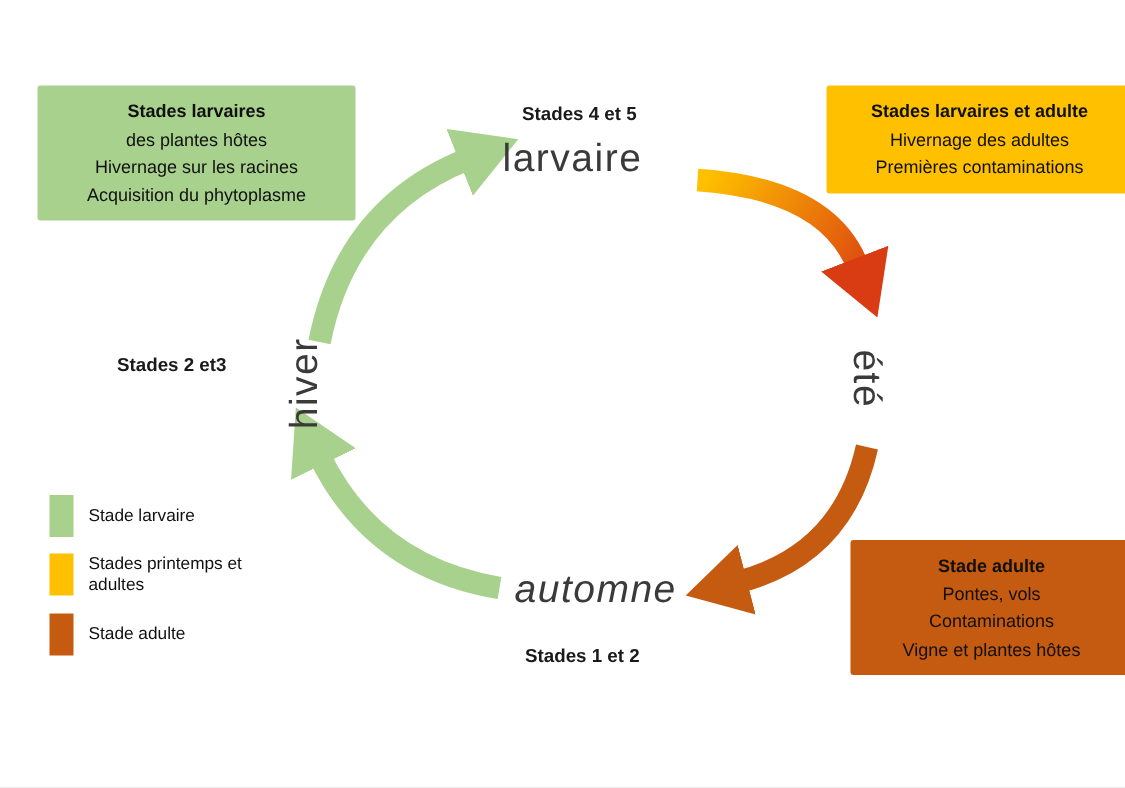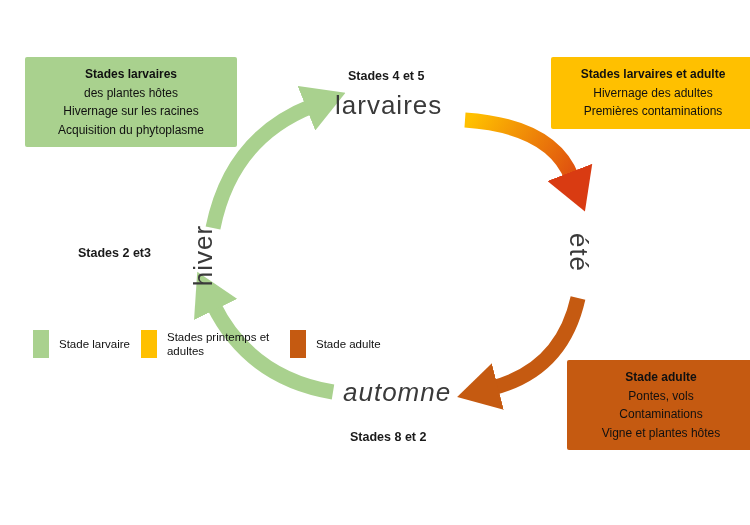--- a/index.html
+++ b/index.html
@@ -7,21 +7,21 @@
   .arrows{position:absolute;left:0;top:0;width:750px;height:525px;}
   .season{position:absolute;font-size:26px;letter-spacing:1px;color:#3a3a3a;white-space:nowrap;}
   .season.rotccw{transform:rotate(-90deg);transform-origin:center center;text-align:center;}
   .season.rotcw{transform:rotate(90deg);transform-origin:center center;text-align:center;}
   .stage-label{position:absolute;font-size:12.5px;font-weight:bold;color:#1a1a1a;white-space:nowrap;}
   .info-box{position:absolute;padding:8px 10px;font-size:12px;line-height:1.55;color:#101010;text-align:center;border-radius:2px;}
   .info-box .box-title{font-weight:bold;}
   .box-green{left:25px;top:57px;width:192px;background:#a9d18e;}
   .box-yellow{left:551px;top:57px;width:184px;background:#ffc000;}
   .box-orange{left:567px;top:360px;width:168px;background:#c55a11;}
-  .legend{position:absolute;left:33px;top:330px;display:flex;flex-direction:row;gap:11px;}
+  .legend{position:absolute;left:33px;top:330px;display:flex;flex-direction:column;gap:11px;}
   .legend-row{display:flex;align-items:center;gap:10px;}
   .swatch{width:16px;height:28px;flex:0 0 16px;}
   .swatch-green{background:#a9d18e;}
   .swatch-yellow{background:#ffc000;}
   .swatch-orange{background:#c55a11;}
   .legend-label{font-size:11.5px;color:#101010;max-width:112px;line-height:1.25;}
 </style>
 </head>
 <body>
 
@@ -42,28 +42,28 @@
       <marker id="head-orange" markerWidth="2.8" markerHeight="3.2" refX="0.4" refY="1.6" orient="auto" markerUnits="strokeWidth">
         <path d="M0,0 L2.8,1.6 L0,3.2 Z" fill="#c55a11"></path>
       </marker>
     </defs>
     <path d="M 213 228 Q 231 138 312 106" stroke="#a9d18e" stroke-width="15" fill="none" marker-end="url(#head-green)"></path>
     <path d="M 465 120 Q 552 126 572 178" stroke="url(#grad-yellow-red)" stroke-width="15" fill="none" marker-end="url(#head-red)"></path>
     <path d="M 578 298 Q 562 370 492 388" stroke="#c55a11" stroke-width="15" fill="none" marker-end="url(#head-orange)"></path>
     <path d="M 333 392 Q 249 378 213 304" stroke="#a9d18e" stroke-width="15" fill="none" marker-end="url(#head-green)"></path>
   </svg>
 
-  <div class="season" style="left:335px;top:90px;">larvaires</div>
+  <div class="season" style="left:335px;top:90px;">larvaire</div>
   <div class="season rotcw" style="left:543px;top:237px;width:70px;">été</div>
   <div class="season" style="left:343px;top:377px;font-style:italic;">automne</div>
   <div class="season rotccw" style="left:153px;top:240px;width:100px;">hiver</div>
 
   <div class="stage-label" style="left:348px;top:54px;margin-top:15px;">Stades 4 et 5</div>
-  <div class="stage-label" style="left:78px;top:236px;margin-top:10px;">Stades 2 et3</div>
-  <div class="stage-label" style="left:350px;top:430px;">Stades 8 et 2</div>
+  <div class="stage-label" style="left:78px;top:236px;">Stades 2 et3</div>
+  <div class="stage-label" style="left:350px;top:430px;">Stades 1 et 2</div>
 
   <div class="info-box box-green">
     <div class="box-title">Stades larvaires</div>
     <div>des plantes hôtes</div>
     <div>Hivernage sur les racines</div>
     <div>Acquisition du phytoplasme</div>
   </div>
 
   <div class="info-box box-yellow">
     <div class="box-title">Stades larvaires et adulte</div>

